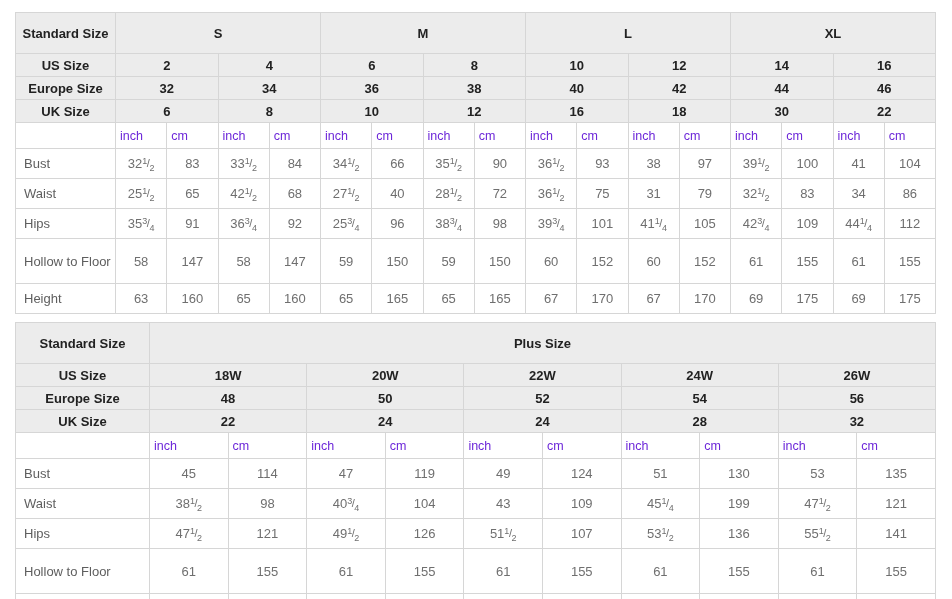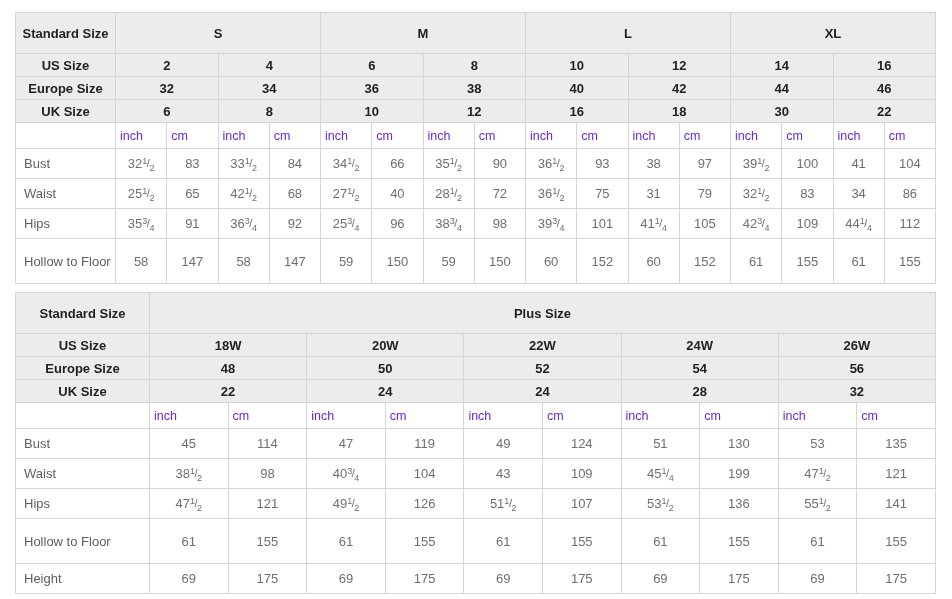--- a/index.html
+++ b/index.html
@@ -234,20 +234,39 @@
           <td class="dcell tallrow">150</td>
           <td class="dcell tallrow">60</td>
           <td class="dcell tallrow">152</td>
           <td class="dcell tallrow">60</td>
           <td class="dcell tallrow">152</td>
           <td class="dcell tallrow">61</td>
           <td class="dcell tallrow">155</td>
           <td class="dcell tallrow">61</td>
           <td class="dcell tallrow">155</td>
         </tr>
+        <tr>
+          <td class="dcell rowlabel">Height</td>
+          <td class="dcell">63</td>
+          <td class="dcell">160</td>
+          <td class="dcell">65</td>
+          <td class="dcell">160</td>
+          <td class="dcell">65</td>
+          <td class="dcell">165</td>
+          <td class="dcell">65</td>
+          <td class="dcell">165</td>
+          <td class="dcell">67</td>
+          <td class="dcell">170</td>
+          <td class="dcell">67</td>
+          <td class="dcell">170</td>
+          <td class="dcell">69</td>
+          <td class="dcell">175</td>
+          <td class="dcell">69</td>
+          <td class="dcell">175</td>
+        </tr>
       </tbody>
     </table>
   <div class="gap"></div>
   <table class="size-table" id="table-1">
       <tbody>
         <tr>
           <td class="hcell tall label" style="width:125px">Standard Size</td>
           <td class="hcell tall" colspan="10">Plus Size</td>
         </tr>
         <tr>

